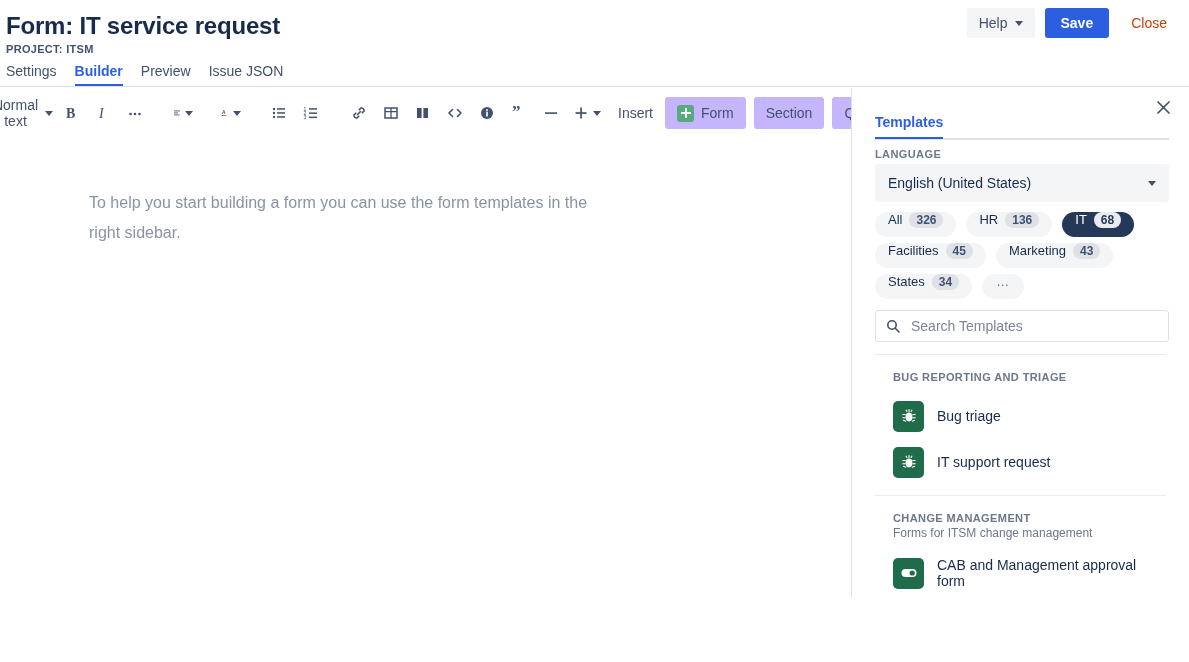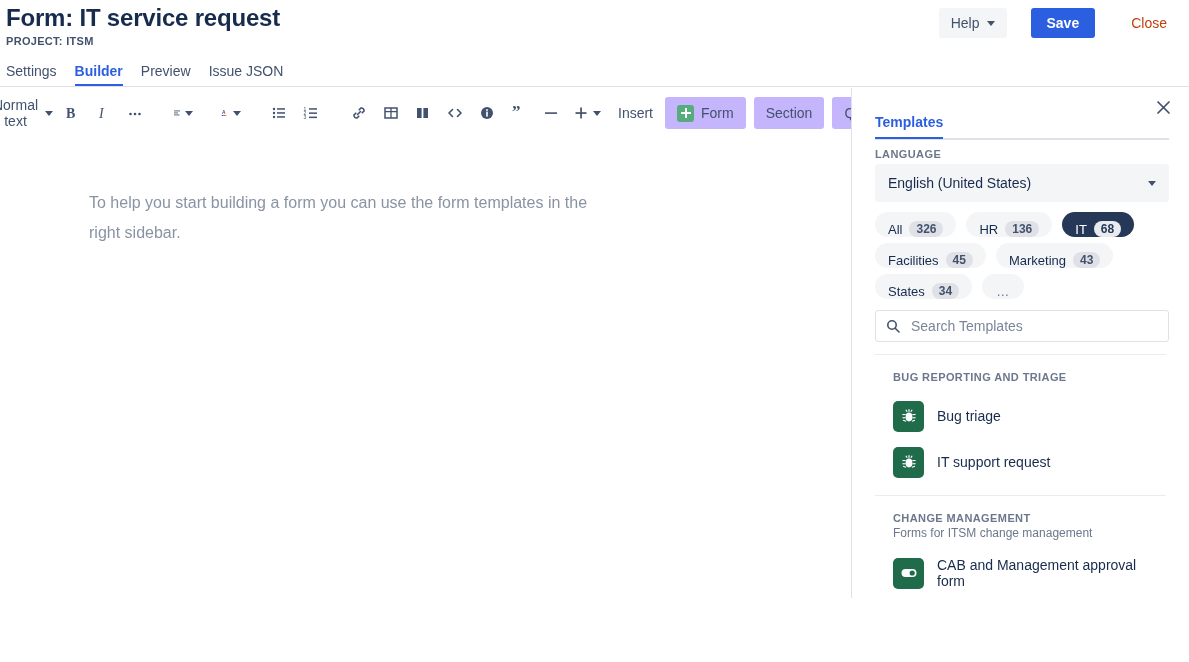--- a/index.html
+++ b/index.html
@@ -9,33 +9,33 @@
     background: #ffffff;
     font-family: "Liberation Sans", sans-serif;
     color: #172B4D;
     overflow: hidden;
   }
 
   
   .header {
     position: absolute; top: 0; left: 0; width: 1189px; height: 58px;
   }
-  .title-block { position: absolute; left: 6px; top: 4px; }
+  .title-block { position: absolute; left: 6px; top: 12px; }
   .page-title {
     font-size: 24px; font-weight: 700; color: #172B4D;
     letter-spacing: -0.2px; line-height: 28px;
     margin: 0;
   }
   .project-line {
     font-size: 11px; font-weight: 700; color: #42526E;
     letter-spacing: 0.3px; margin-top: 3px;
   }
   .header-actions {
     position: absolute; right: 10px; top: 8px;
-    display: flex; align-items: center; gap: 24px;
+    display: flex; align-items: center; gap: 10px;
   }
   .btn {
     border: none; border-radius: 3px; cursor: pointer;
     font-family: "Liberation Sans", sans-serif;
     font-size: 14px; font-weight: 500;
     padding: 7px 12px; line-height: 16px;
   }
   .btn-help {
     background: #F4F5F7; color: #42526E;
     display: flex; align-items: center; gap: 7px;
@@ -141,21 +141,21 @@
     padding: 0 12px; cursor: pointer;
     font-size: 14px; color: #172B4D;
   }
 
   .chips {
     position: absolute; top: 124px; left: 23px; width: 296px;
     display: flex; flex-wrap: wrap; gap: 6px 10px;
   }
   .chip {
     background: #F4F5F7; border: none; border-radius: 14px; cursor: pointer;
-    height: 25px; display: flex; align-items: flex-end; gap: 7px;
+    height: 25px; display: flex; align-items: flex-start; gap: 7px;
     padding: 0 13px; font-size: 13px; color: #172B4D;
     font-family: "Liberation Sans", sans-serif;
   }
   .chip .cnt {
     background: #DFE1E6; border-radius: 9px; padding: 1px 7px;
     font-size: 12px; font-weight: 600; color: #42526E; line-height: 14px;
   }
   .chip.selected { background: #253858; color: #ffffff; }
   .chip.selected .cnt { background: #E9EBEF; color: #253858; }
   .chip.ellipsis { padding: 0 14px; color: #6B778C; letter-spacing: 1px; }

